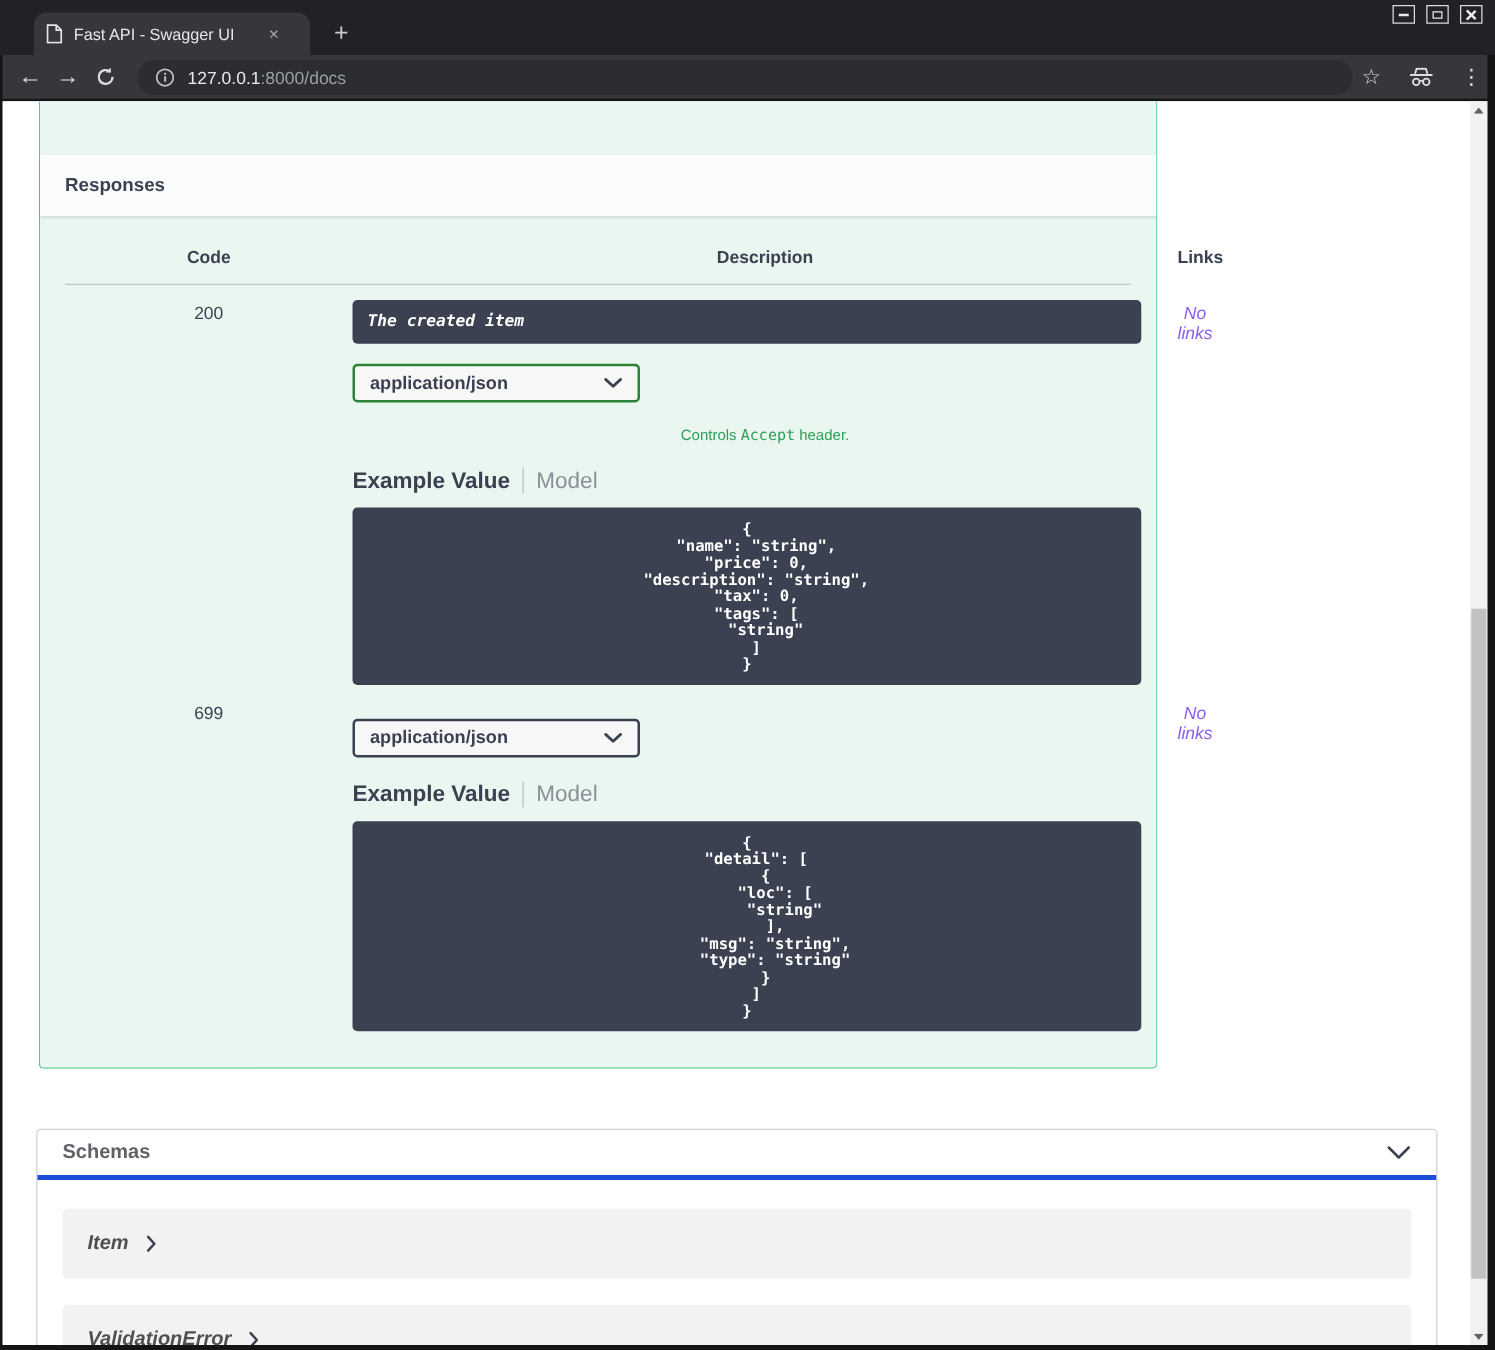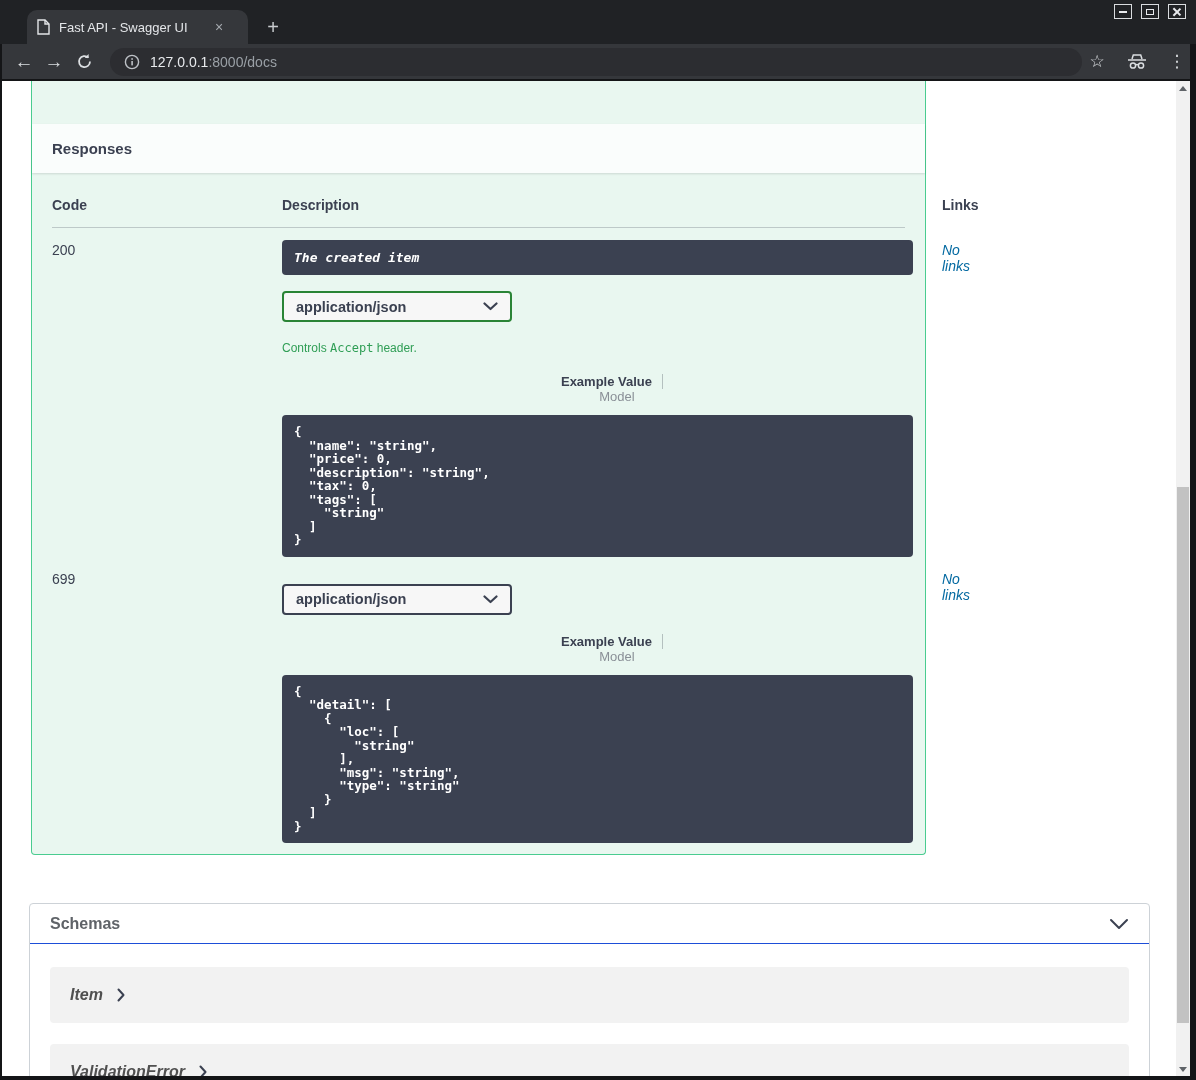--- a/index.html
+++ b/index.html
@@ -47,59 +47,59 @@
 
   .opblock { position:absolute; left:29px; top:0; width:895px; height:774px;
              background:#e9f7f0; border:1px solid #49cc90; border-top:none;
              border-radius:0 0 4px 4px; }
   .opblock-spacer { height:43px; }
   .section-header { height:49px; background:rgba(255,255,255,.78);
                     box-shadow:0 1px 2px rgba(0,0,0,.12); display:flex; align-items:center;
                     padding:0 20px; }
   .section-header h4 { font-size:15px; font-weight:bold; color:#3b4151; }
 
-  .resp-table { padding:24px 20px 0 20px; }
+  .resp-table { padding:24px 20px 0 20px;text-align:center; }
   .t-grid { display:grid; grid-template-columns:230px 660px 1fr; }
   .thead { padding-bottom:14px; border-bottom:1px solid rgba(59,65,81,.25); }
   .thead div { font-size:14px; font-weight:bold; color:#3b4151; }
   .t-row { padding-top:11px; }
   .code-cell { font-size:14px; color:#3b4151; padding-top:3px; }
-  .links-cell { font-size:14px; font-style:italic; color:#0369a1; padding-top:3px; }
+  .links-cell { font-size:14px; font-style:italic; color:#8b5cf6; padding-top:3px; }
 
   .resp-desc { width:631px; height:35px; background:#3b4151; border-radius:4px;
                display:flex; align-items:center; padding:10px 12px; }
   .resp-desc span { color:#fff; font-family:"DejaVu Sans Mono", monospace; font-size:13px;
                     font-style:italic; font-weight:bold; }
 
   .media-select { margin-top:16px; width:230px; height:31px; background:#f7f7f7;
                   border:2px solid #3b4151; border-radius:4px; display:flex; align-items:center;
                   justify-content:space-between; padding:0 12px; cursor:default; }
   .media-select.accept { border-color:#2a8436; }
   .media-select span { font-size:14.5px; font-weight:bold; color:#3b4151; }
 
   .accept-note { margin-top:19px; font-size:12px; color:#2f9e55; }
   .accept-note code { font-family:"DejaVu Sans Mono", monospace; font-size:12px; }
 
-  .tabs { display:flex; align-items:center; font-size:13px;flex-direction:column; }
+  .tabs { display:flex; align-items:center; font-size:18px; }
   .tab-example { font-weight:bold; color:#3b4151; padding-right:10px; border-right:1px solid rgba(59,65,81,.3); }
   .tab-model { color:#8a9097; padding-left:10px; }
   .row-200 .tabs { margin-top:19px; }
   .row-422 .tabs { margin-top:19px; }
 
   pre.example { margin-top:11px; width:631px; background:#3b4151; border-radius:4px;
                 padding:10px 12px; color:#fff; font-family:"DejaVu Sans Mono", monospace;
                 font-size:12.5px; line-height:13.5px; font-weight:bold; white-space:pre; }
 
   .row-200 .stack > .resp-desc { margin-top:1px; }
 
   
   .schemas-card { position:absolute; left:27px; top:822px; width:1121px; border:1px solid #cdd2d7;
                   border-radius:4px; background:#fff; height:300px; }
   .schemas-header { height:40px; display:flex; align-items:center; justify-content:space-between;
-                    padding:0 20px; border-bottom:1px solid #1d4ed8; }
+                    padding:0 20px; border-bottom:4px solid #1d4ed8; }
   .schemas-header h4 { font-size:16px; font-weight:bold; color:#5f6368; }
   .models-body { padding:23px 20px 20px 20px; }
   .model-row { height:56px; background:#f2f2f2; border-radius:4px; display:flex; align-items:center;
                padding:0 20px;font-style:italic; }
   .model-row + .model-row { margin-top:21px; }
   .model-name { font-size:16px; font-weight:bold; color:#505050; margin-right:14px; }
 
   
   .scrollbar { position:absolute; right:6px; top:81px; width:14px; height:995px; background:#f1f1f1; }
   .scroll-arrow { position:absolute; left:0; width:14px; height:14px; display:flex; align-items:center;

